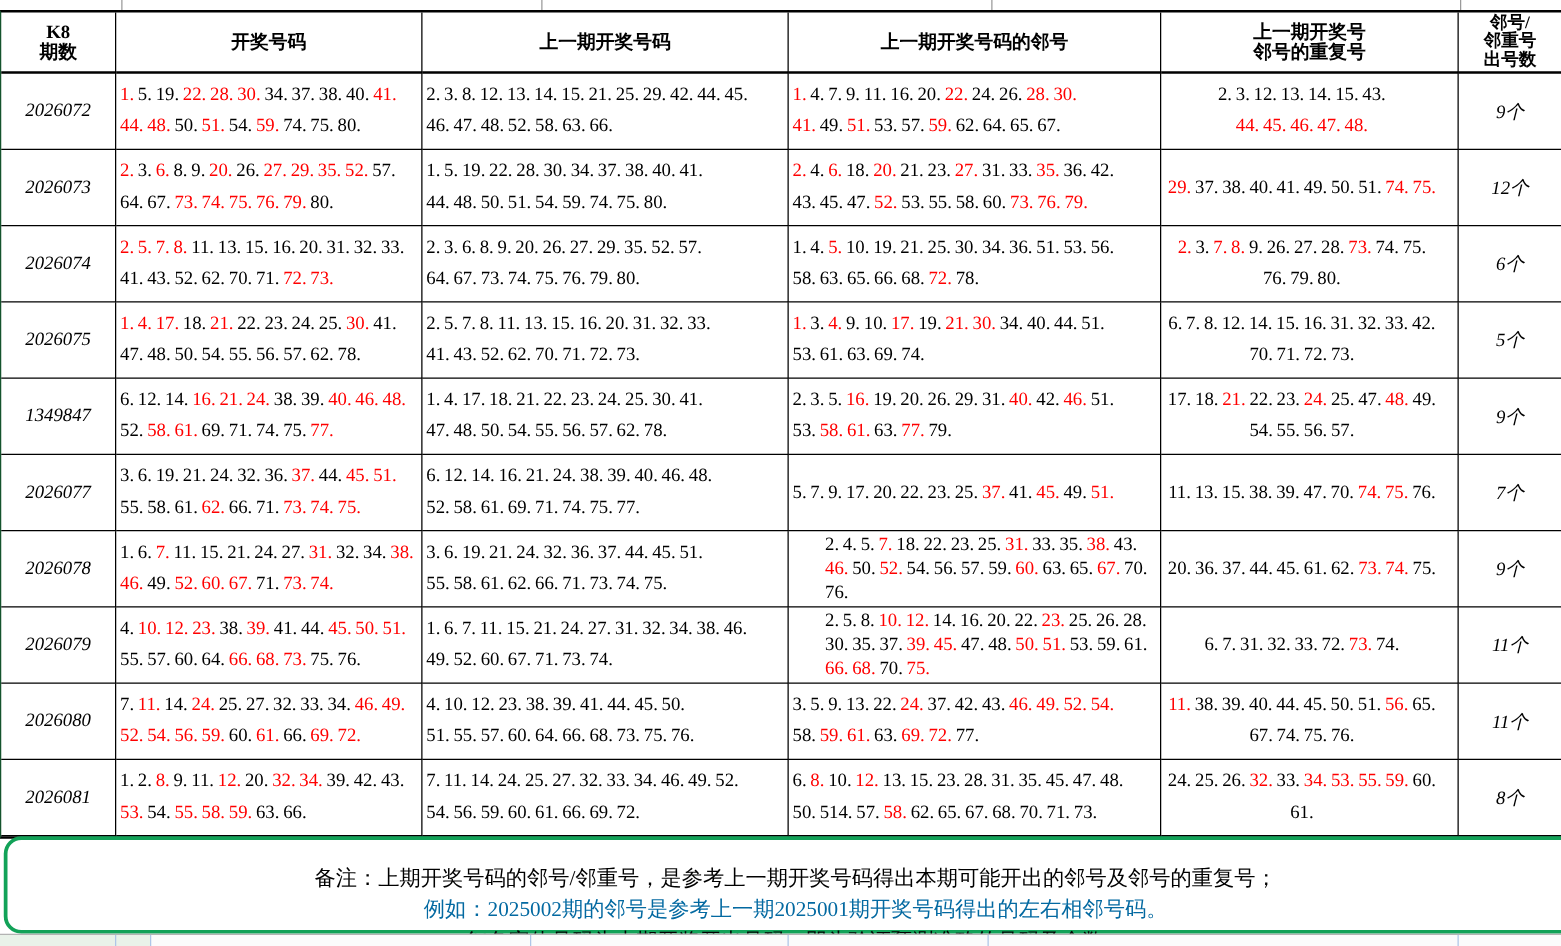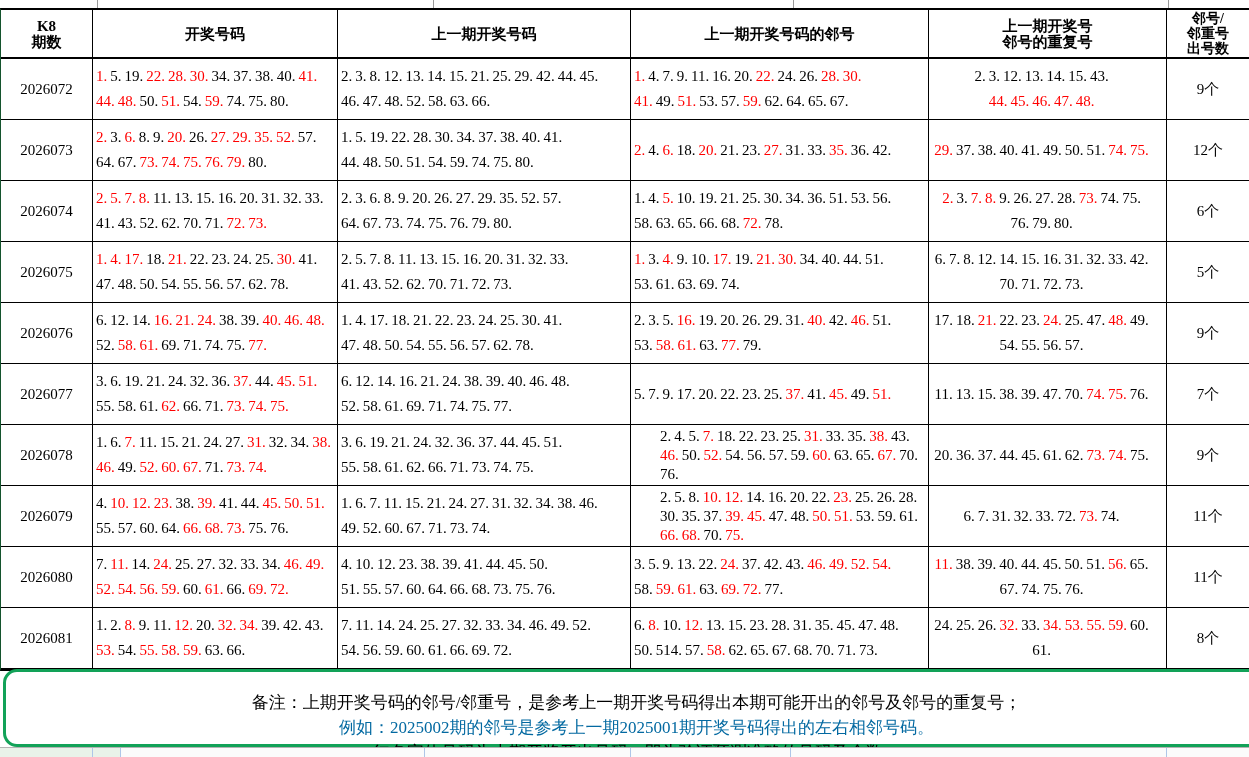--- a/index.html
+++ b/index.html
@@ -11,21 +11,21 @@
   
   .ltable{position:absolute;left:0;top:8px;width:1249px;border-top:2px solid #000;
           border-left:1px solid #14532d;border-bottom:2px solid #000;
           display:grid;grid-template-columns:92px 245px 293px 298px 238px 83px;}
   .th{box-sizing:border-box;height:49px;border-right:1px solid #000;border-bottom:2px solid #000;
       display:flex;flex-direction:column;align-items:center;justify-content:center;
       font-weight:bold;font-size:15px;line-height:16px;text-align:center;}
   .th.small{font-size:14px;line-height:15px;}
   .td{box-sizing:border-box;height:61px;border-right:1px solid #000;border-bottom:1px solid #000;
       display:flex;flex-direction:column;justify-content:center;font-size:15px;}
-  .td.period,.td.count{align-items:center;text-align:center;}
+  .td.period,.td.count{align-items:center;text-align:center;font-style:italic;}
   .td.nums{padding:0 12px 0 3px;align-items:flex-start;}
   .td.nums.center{align-items:center;}
   .td .line{line-height:25px;white-space:nowrap;}
   .td.tight .line{line-height:19px;margin-left:26px;}
   .tok{margin-right:3px;}
   .tok.red{color:#ff0000;}
   
   .green-frame{position:absolute;left:3px;top:669px;width:1270px;height:78px;
                border:3px solid #12a258;border-radius:14px;box-sizing:border-box;}
   .notes{position:absolute;left:12px;top:678px;width:1249px;text-align:center;font-size:17px;margin-top:12px;}
@@ -95,20 +95,21 @@
       <div class="td nums">
         <div class="line"><span class="tok red">2.</span><span class="tok">3.</span><span class="tok red">6.</span><span class="tok">8.</span><span class="tok">9.</span><span class="tok red">20.</span><span class="tok">26.</span><span class="tok red">27.</span><span class="tok red">29.</span><span class="tok red">35.</span><span class="tok red">52.</span><span class="tok">57.</span></div>
         <div class="line"><span class="tok">64.</span><span class="tok">67.</span><span class="tok red">73.</span><span class="tok red">74.</span><span class="tok red">75.</span><span class="tok red">76.</span><span class="tok red">79.</span><span class="tok">80.</span></div>
       </div>
       <div class="td nums">
         <div class="line"><span class="tok">1.</span><span class="tok">5.</span><span class="tok">19.</span><span class="tok">22.</span><span class="tok">28.</span><span class="tok">30.</span><span class="tok">34.</span><span class="tok">37.</span><span class="tok">38.</span><span class="tok">40.</span><span class="tok">41.</span></div>
         <div class="line"><span class="tok">44.</span><span class="tok">48.</span><span class="tok">50.</span><span class="tok">51.</span><span class="tok">54.</span><span class="tok">59.</span><span class="tok">74.</span><span class="tok">75.</span><span class="tok">80.</span></div>
       </div>
       <div class="td nums">
         <div class="line"><span class="tok red">2.</span><span class="tok">4.</span><span class="tok red">6.</span><span class="tok">18.</span><span class="tok red">20.</span><span class="tok">21.</span><span class="tok">23.</span><span class="tok red">27.</span><span class="tok">31.</span><span class="tok">33.</span><span class="tok red">35.</span><span class="tok">36.</span><span class="tok">42.</span></div>
+        <div class="line"><span class="tok">43.</span><span class="tok">45.</span><span class="tok">47.</span><span class="tok red">52.</span><span class="tok">53.</span><span class="tok">55.</span><span class="tok">58.</span><span class="tok">60.</span><span class="tok red">73.</span><span class="tok red">76.</span><span class="tok red">79.</span></div>
       </div>
       <div class="td nums center">
         <div class="line"><span class="tok red">29.</span><span class="tok">37.</span><span class="tok">38.</span><span class="tok">40.</span><span class="tok">41.</span><span class="tok">49.</span><span class="tok">50.</span><span class="tok">51.</span><span class="tok red">74.</span><span class="tok red">75.</span></div>
       </div>
       <div class="td count">12个</div>
       <div class="td period">2026074</div>
       <div class="td nums">
         <div class="line"><span class="tok red">2.</span><span class="tok red">5.</span><span class="tok red">7.</span><span class="tok red">8.</span><span class="tok">11.</span><span class="tok">13.</span><span class="tok">15.</span><span class="tok">16.</span><span class="tok">20.</span><span class="tok">31.</span><span class="tok">32.</span><span class="tok">33.</span></div>
         <div class="line"><span class="tok">41.</span><span class="tok">43.</span><span class="tok">52.</span><span class="tok">62.</span><span class="tok">70.</span><span class="tok">71.</span><span class="tok red">72.</span><span class="tok red">73.</span></div>
       </div>
@@ -136,21 +137,21 @@
       </div>
       <div class="td nums">
         <div class="line"><span class="tok red">1.</span><span class="tok">3.</span><span class="tok red">4.</span><span class="tok">9.</span><span class="tok">10.</span><span class="tok red">17.</span><span class="tok">19.</span><span class="tok red">21.</span><span class="tok red">30.</span><span class="tok">34.</span><span class="tok">40.</span><span class="tok">44.</span><span class="tok">51.</span></div>
         <div class="line"><span class="tok">53.</span><span class="tok">61.</span><span class="tok">63.</span><span class="tok">69.</span><span class="tok">74.</span></div>
       </div>
       <div class="td nums center">
         <div class="line"><span class="tok">6.</span><span class="tok">7.</span><span class="tok">8.</span><span class="tok">12.</span><span class="tok">14.</span><span class="tok">15.</span><span class="tok">16.</span><span class="tok">31.</span><span class="tok">32.</span><span class="tok">33.</span><span class="tok">42.</span></div>
         <div class="line"><span class="tok">70.</span><span class="tok">71.</span><span class="tok">72.</span><span class="tok">73.</span></div>
       </div>
       <div class="td count">5个</div>
-      <div class="td period">2026076</div>
+      <div class="td period">1349847</div>
       <div class="td nums">
         <div class="line"><span class="tok">6.</span><span class="tok">12.</span><span class="tok">14.</span><span class="tok red">16.</span><span class="tok red">21.</span><span class="tok red">24.</span><span class="tok">38.</span><span class="tok">39.</span><span class="tok red">40.</span><span class="tok red">46.</span><span class="tok red">48.</span></div>
         <div class="line"><span class="tok">52.</span><span class="tok red">58.</span><span class="tok red">61.</span><span class="tok">69.</span><span class="tok">71.</span><span class="tok">74.</span><span class="tok">75.</span><span class="tok red">77.</span></div>
       </div>
       <div class="td nums">
         <div class="line"><span class="tok">1.</span><span class="tok">4.</span><span class="tok">17.</span><span class="tok">18.</span><span class="tok">21.</span><span class="tok">22.</span><span class="tok">23.</span><span class="tok">24.</span><span class="tok">25.</span><span class="tok">30.</span><span class="tok">41.</span></div>
         <div class="line"><span class="tok">47.</span><span class="tok">48.</span><span class="tok">50.</span><span class="tok">54.</span><span class="tok">55.</span><span class="tok">56.</span><span class="tok">57.</span><span class="tok">62.</span><span class="tok">78.</span></div>
       </div>
       <div class="td nums">
         <div class="line"><span class="tok">2.</span><span class="tok">3.</span><span class="tok">5.</span><span class="tok red">16.</span><span class="tok">19.</span><span class="tok">20.</span><span class="tok">26.</span><span class="tok">29.</span><span class="tok">31.</span><span class="tok red">40.</span><span class="tok">42.</span><span class="tok red">46.</span><span class="tok">51.</span></div>

